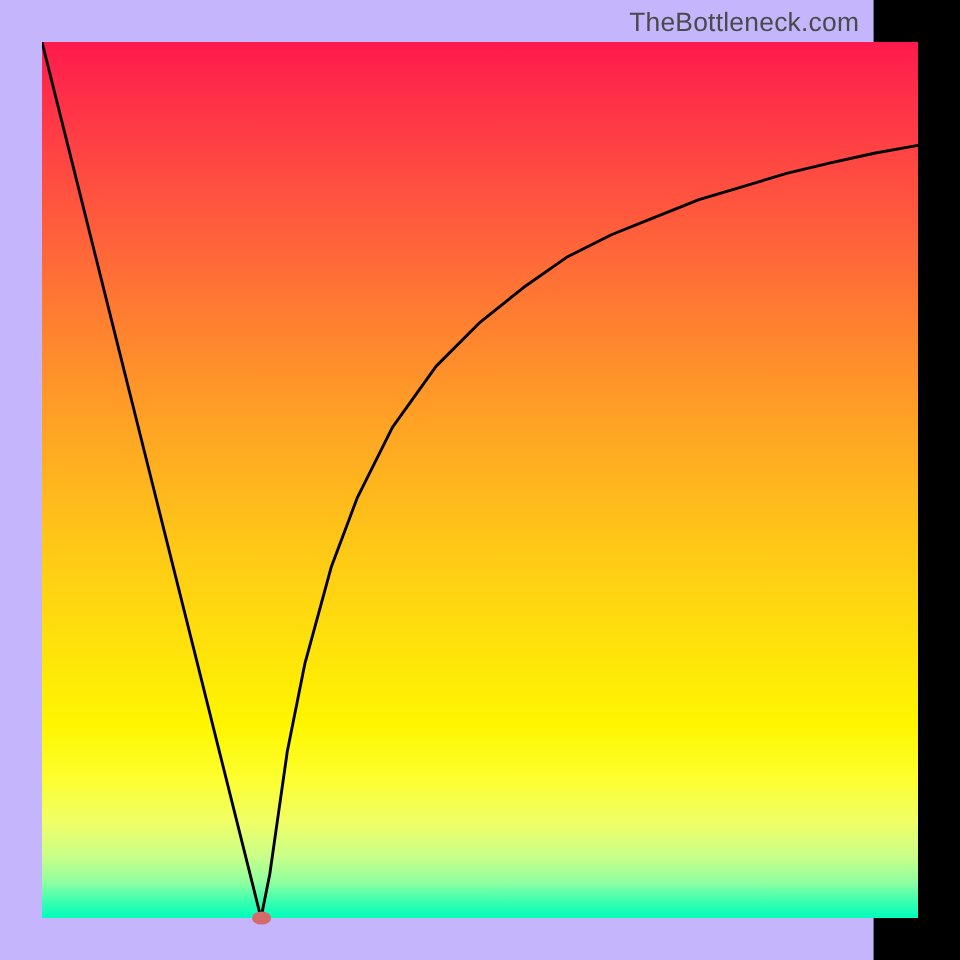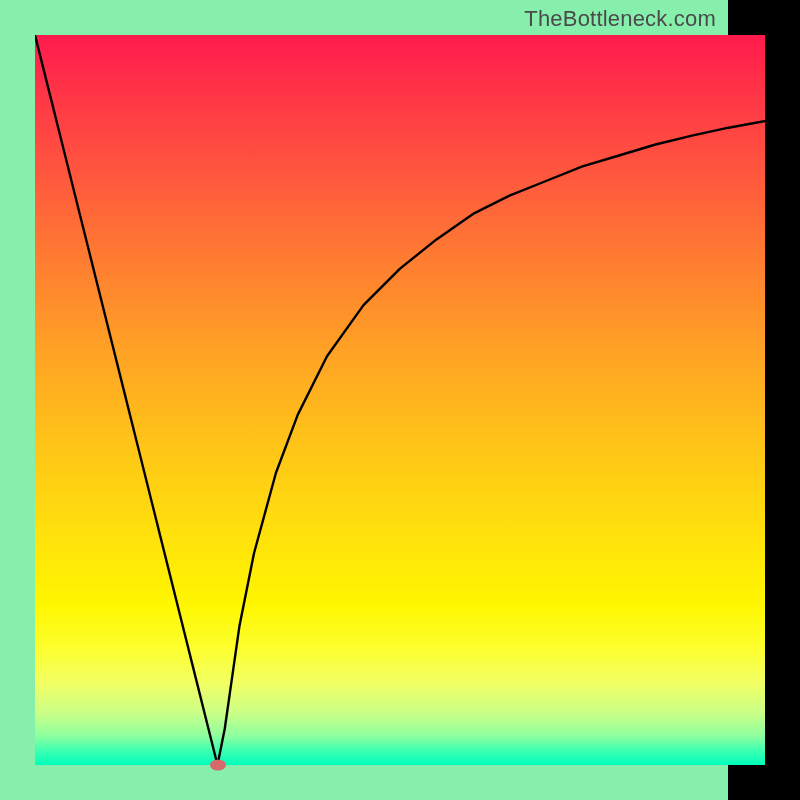--- a/index.html
+++ b/index.html
@@ -8,21 +8,21 @@
     width: 800px;
     height: 800px;
     background: #000;
     font-family: Arial, Helvetica, sans-serif;
     overflow: hidden;
   }
   .frame {
     position: relative;
     width: 728px;
     height: 800px;
-    background: #86efac;
+    background: #c4b5fd;
   }
   .plot-area {
     position: absolute;
     left: 35px;
     top: 35px;
     width: 730px;
     height: 730px;
     background: linear-gradient(to bottom,
       #ff1a4d 0%,
       #ff3547 8%,

